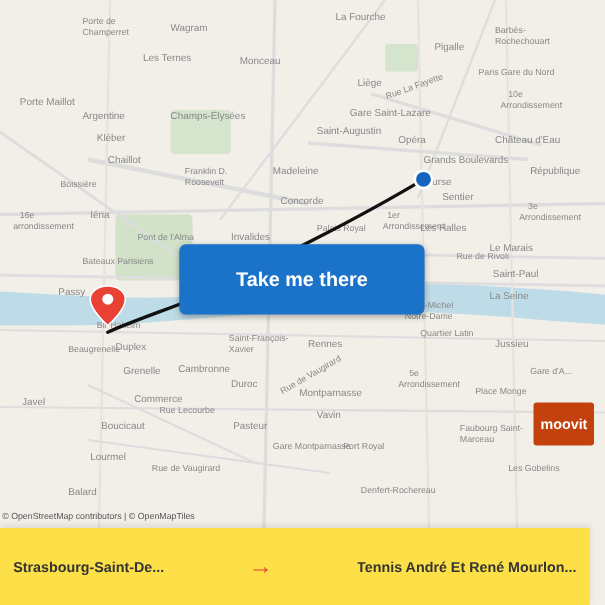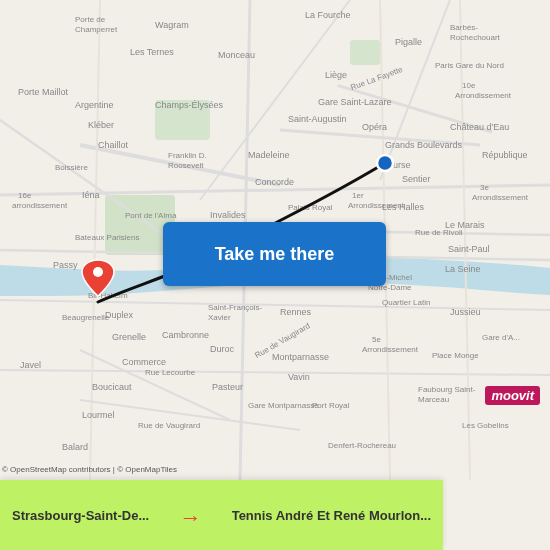--- a/index.html
+++ b/index.html
@@ -45,23 +45,23 @@
       align-items: center;
       justify-content: center;
       box-shadow: 0 2px 6px rgba(0,0,0,0.3);
     }
 
     
     .bottom-bar {
       position: absolute;
       bottom: 0;
       left: 0;
-      width: 443px;
+      width: 536px;
       height: 70px;
-      background: #bef264;
+      background: #fde047;
       display: flex;
       align-items: center;
       justify-content: space-between;
       padding: 0 12px;
       box-shadow: 0 -2px 6px rgba(0,0,0,0.1);
     }
 
     .bottom-left {
       display: flex;
       flex-direction: column;
@@ -99,25 +99,24 @@
       overflow: hidden;
       text-overflow: ellipsis;
     }
 
     .moovit-logo {
       position: absolute;
       right: 10px;
       bottom: 75px;
       font-size: 13px;
       color: white;
-      background: #be185d;
-      padding: 2px 6px;
+      background: #c2410c;
+      padding: 12px 6px;
       border-radius: 3px;
       font-weight: bold;
-      font-style: italic;
     }
 
   </style>
 </head>
 <body>
 
 <div class="map-container">
 
   <svg class="map-svg" viewBox="0 0 550 480" xmlns="http://www.w3.org/2000/svg">
 

